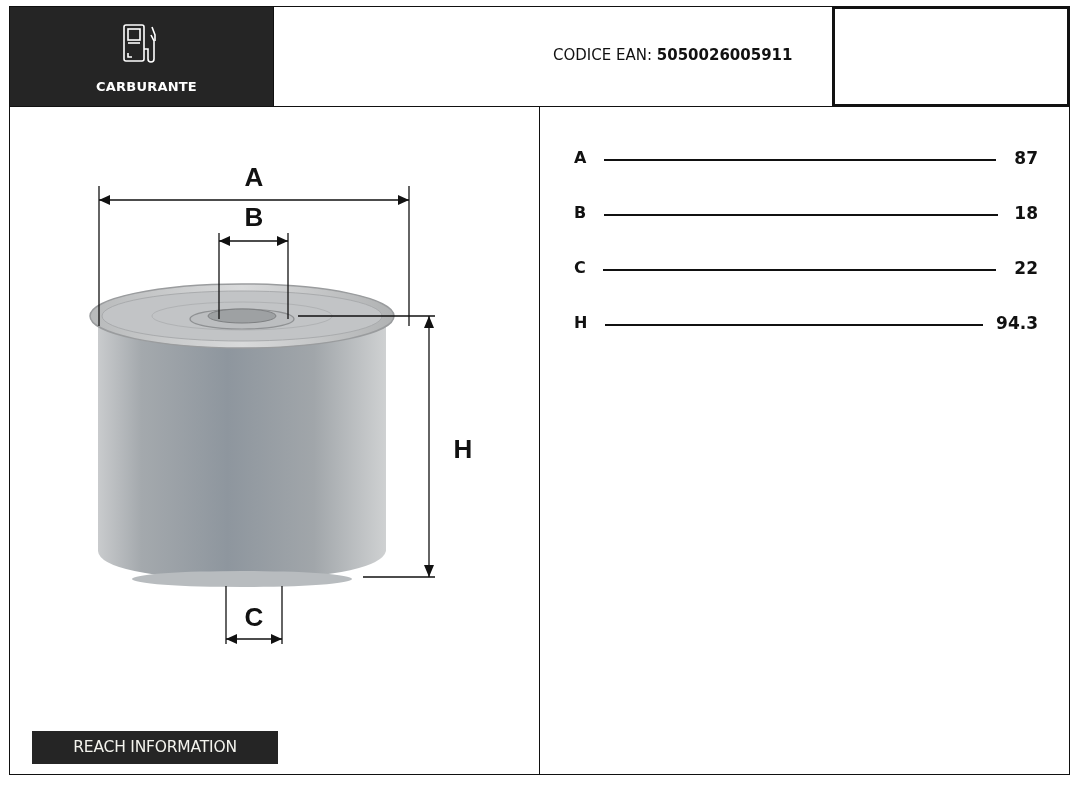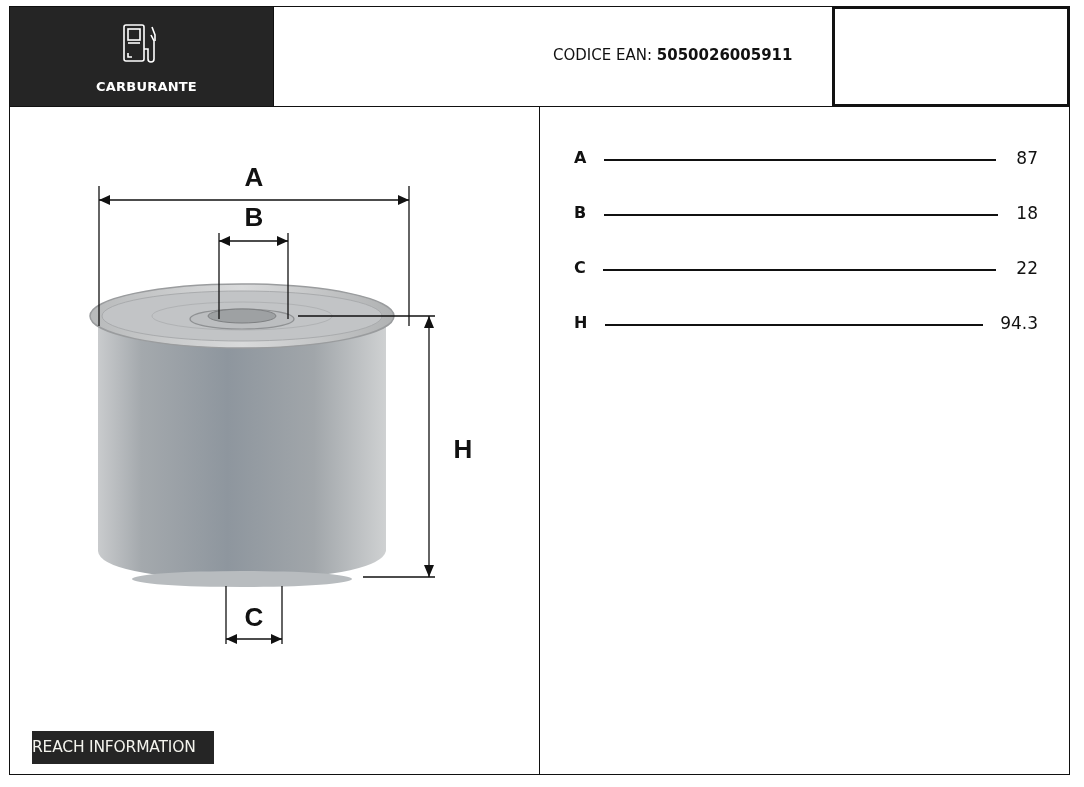--- a/index.html
+++ b/index.html
@@ -24,29 +24,29 @@
              border: 3px solid #111; }
 
   
   .panel-left { position: absolute; left: 0; top: 100px; width: 531px; height: 669px;
                 border: 1.5px solid #111; border-top: none; }
   .panel-right { position: absolute; left: 530px; top: 100px; width: 531px; height: 669px;
                  border: 1.5px solid #111; border-top: none; }
 
   .drawing { position: absolute; left: 60px; top: 50px; width: 420px; height: 500px; }
 
-  .reach { position: absolute; left: 22px; top: 625px; width: 182px; height: 33px;
+  .reach { position: absolute; left: 22px; top: 625px; width: 246px; height: 33px;
            background: #252525; color: #f4f4ee; font-size: 15.5px; line-height: 33px;
-           cursor: pointer; letter-spacing: -0.2px; }
+           text-align: center; cursor: pointer; letter-spacing: -0.2px; }
 
   
   .dim-row { position: absolute; left: 34px; height: 24px; width: 464px; }
   .dim-row .letter { position: absolute; left: 0; top: 0; font-size: 16px; font-weight: bold; color: #111; }
   .dim-row .line { position: absolute; top: 11px; height: 2px; background: #111; }
-  .dim-row .val { position: absolute; right: 0; top: 0; font-size: 17px; font-weight: normal; color: #111; }
+  .dim-row .val { position: absolute; right: 0; top: 0; font-size: 17px; font-weight: bold; color: #111; }
 </style>
 </head>
 <body>
 
 <div class="sheet">
 
   <div class="hdr-cat">
     <svg class="fuel" viewBox="0 0 40 42" fill="none" stroke="#ffffff" stroke-width="1.6">
       <rect x="2" y="2" width="20" height="36" rx="2"></rect>
       <rect x="6" y="6" width="12" height="11"></rect>

